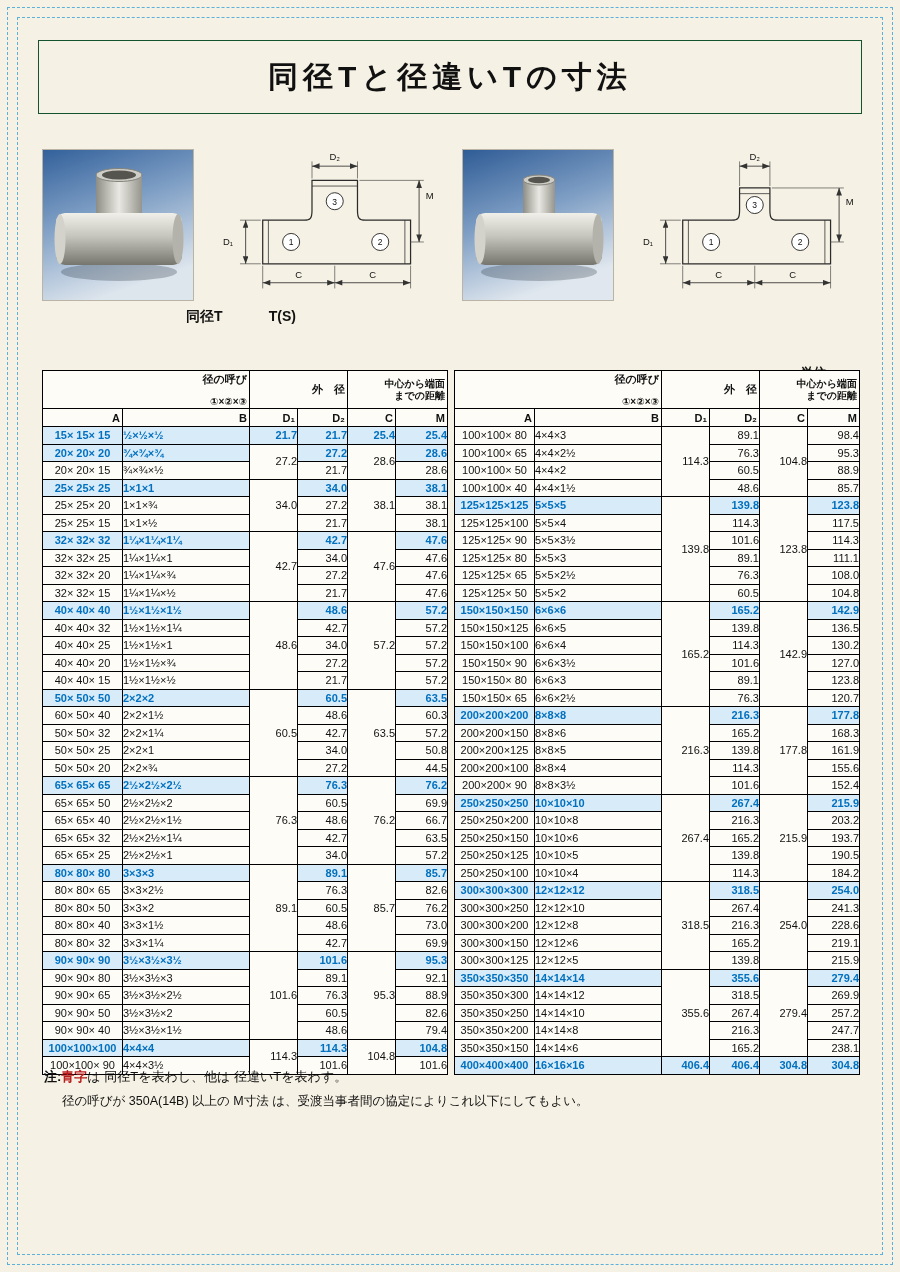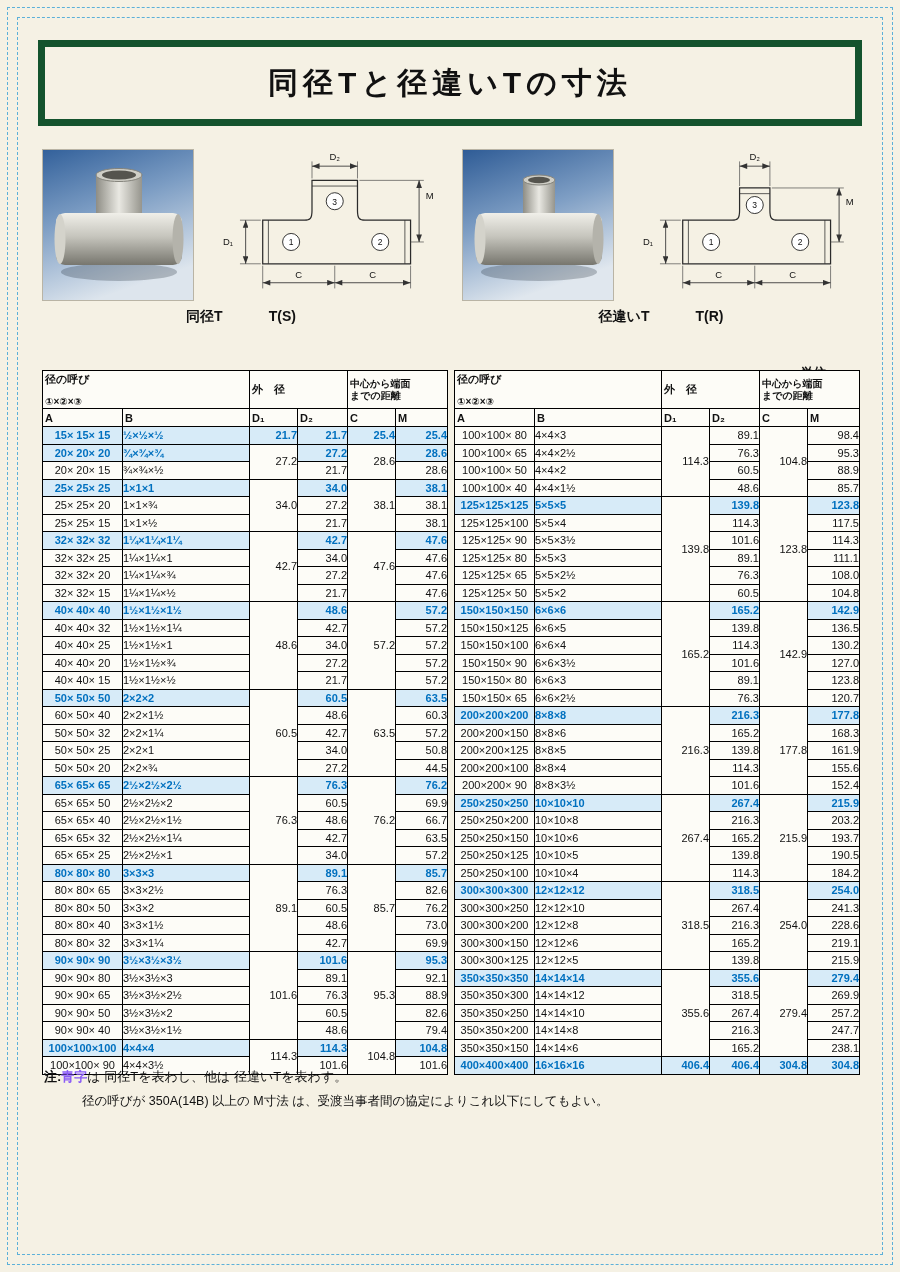--- a/index.html
+++ b/index.html
@@ -7,21 +7,21 @@
     position:relative; width:900px; height:1272px; margin:0 auto;
     background:#f5f1e4; overflow:hidden;
     font-family:"Liberation Sans","DejaVu Sans",sans-serif; color:#111;
   }
   .dash { position:absolute; border:1px dashed #5cb0d9; pointer-events:none; }
   .dash.outer { inset:7px; }
   .dash.inner { inset:17px; }
 
   .title-box {
     position:absolute; left:38px; right:38px; top:40px; height:72px;
-    border:7px solid #14532d; display:flex; align-items:center; justify-content:center;
+    border:1px solid #14532d; display:flex; align-items:center; justify-content:center;
   }
   .title-box h1 { margin:0; font-size:30px; font-weight:bold; letter-spacing:5px; }
 
   .figures { position:absolute; top:150px; left:42px; right:40px; display:flex; justify-content:space-between; }
   .fig-pair { width:398px; display:flex; flex-wrap:wrap; column-gap:28px; justify-content:center; align-items:flex-start; }
   .photo { width:150px; height:150px; box-shadow:0 0 0 1px #b9b4a5; }
   .photo svg { display:block; }
   .diagram { width:218px; height:150px; }
   .caption { width:100%; margin-top:8px; display:flex; justify-content:center; gap:46px; font-size:14px; font-weight:bold; }
 
@@ -31,35 +31,35 @@
   .diagram line.dim { stroke:#333; stroke-width:0.9; }
   .diagram text { font-size:10px; fill:#111; }
   .diagram .port circle { fill:#fff; stroke:#2b2b2b; stroke-width:1; }
   .diagram .port text { font-size:9px; text-anchor:middle; }
 
   .unit { position:absolute; top:364px; right:46px; font-size:13px; font-weight:bold; }
 
   .tables { position:absolute; top:370px; left:42px; right:40px; display:flex; justify-content:space-between; }
   table.dim-table { border-collapse:collapse; table-layout:fixed; width:405px; background:#fdfcf7; border:1.5px solid #000; }
   .dim-table th, .dim-table td { border:1px solid #000; overflow:hidden; }
-  .dim-table thead th { font-size:11px; font-weight:bold; text-align:left; padding:1px 2px; background:#fdfcf7; }
+  .dim-table thead th { font-size:11px; font-weight:bold; text-align:right; padding:1px 2px; background:#fdfcf7; }
   .dim-table thead tr.h1 th { height:30px; }
   .dim-table thead tr.h2 th { height:15px; }
   .h-sub { font-size:10px; font-weight:bold; margin-top:9px; }
   .h-sm { font-size:10px; line-height:1.15; }
   .dim-table tbody td { font-size:11px; height:16.5px; line-height:16.5px; padding:0; }
   td.col-a { text-align:center; white-space:pre; }
   td.col-b { text-align:left; padding-left:7px; }
   td.col-d1, td.col-d2, td.col-c, td.col-m { text-align:right; padding-right:6px; }
   td.blue { color:#0070bf; background:#d7ebf8; font-weight:bold; }
 
   .note { position:absolute; top:1068px; left:44px; font-size:13px; }
   .note .np { font-weight:bold; }
-  .note .nb { color:#8b5cf6; font-weight:bold; }
-  .note2 { margin-top:7px; margin-left:38px; font-size:12.5px; }
+  .note .nb { color:#b91c1c; font-weight:bold; }
+  .note2 { margin-top:7px; margin-left:18px; font-size:12.5px; }
 
   .page-number { position:absolute; left:0; right:0; bottom:46px; text-align:center; font-size:15px; }
 </style>
 </head>
 <body>
 
 <div class="page">
   <div class="dash outer"></div>
   <div class="dash inner"></div>
 
@@ -222,24 +222,20 @@
           <g class="port">
               <circle cx="168" cy="97" r="9"></circle>
               <text x="168" y="100.5">2</text>
             </g>
           <g class="port">
               <circle cx="120" cy="58" r="9"></circle>
               <text x="120" y="61.5">3</text>
             </g>
         </svg>
       </div>
-      <div class="caption">
-        <span>径違いT</span>
-        <span>T(R)</span>
-      </div>
     </div>
   </div>
 
   <div class="unit">単位:mm</div>
 
   <div class="tables">
     <table class="dim-table" id="left-table">
       <colgroup>
           <col style="width:80px">
           <col style="width:127px">

